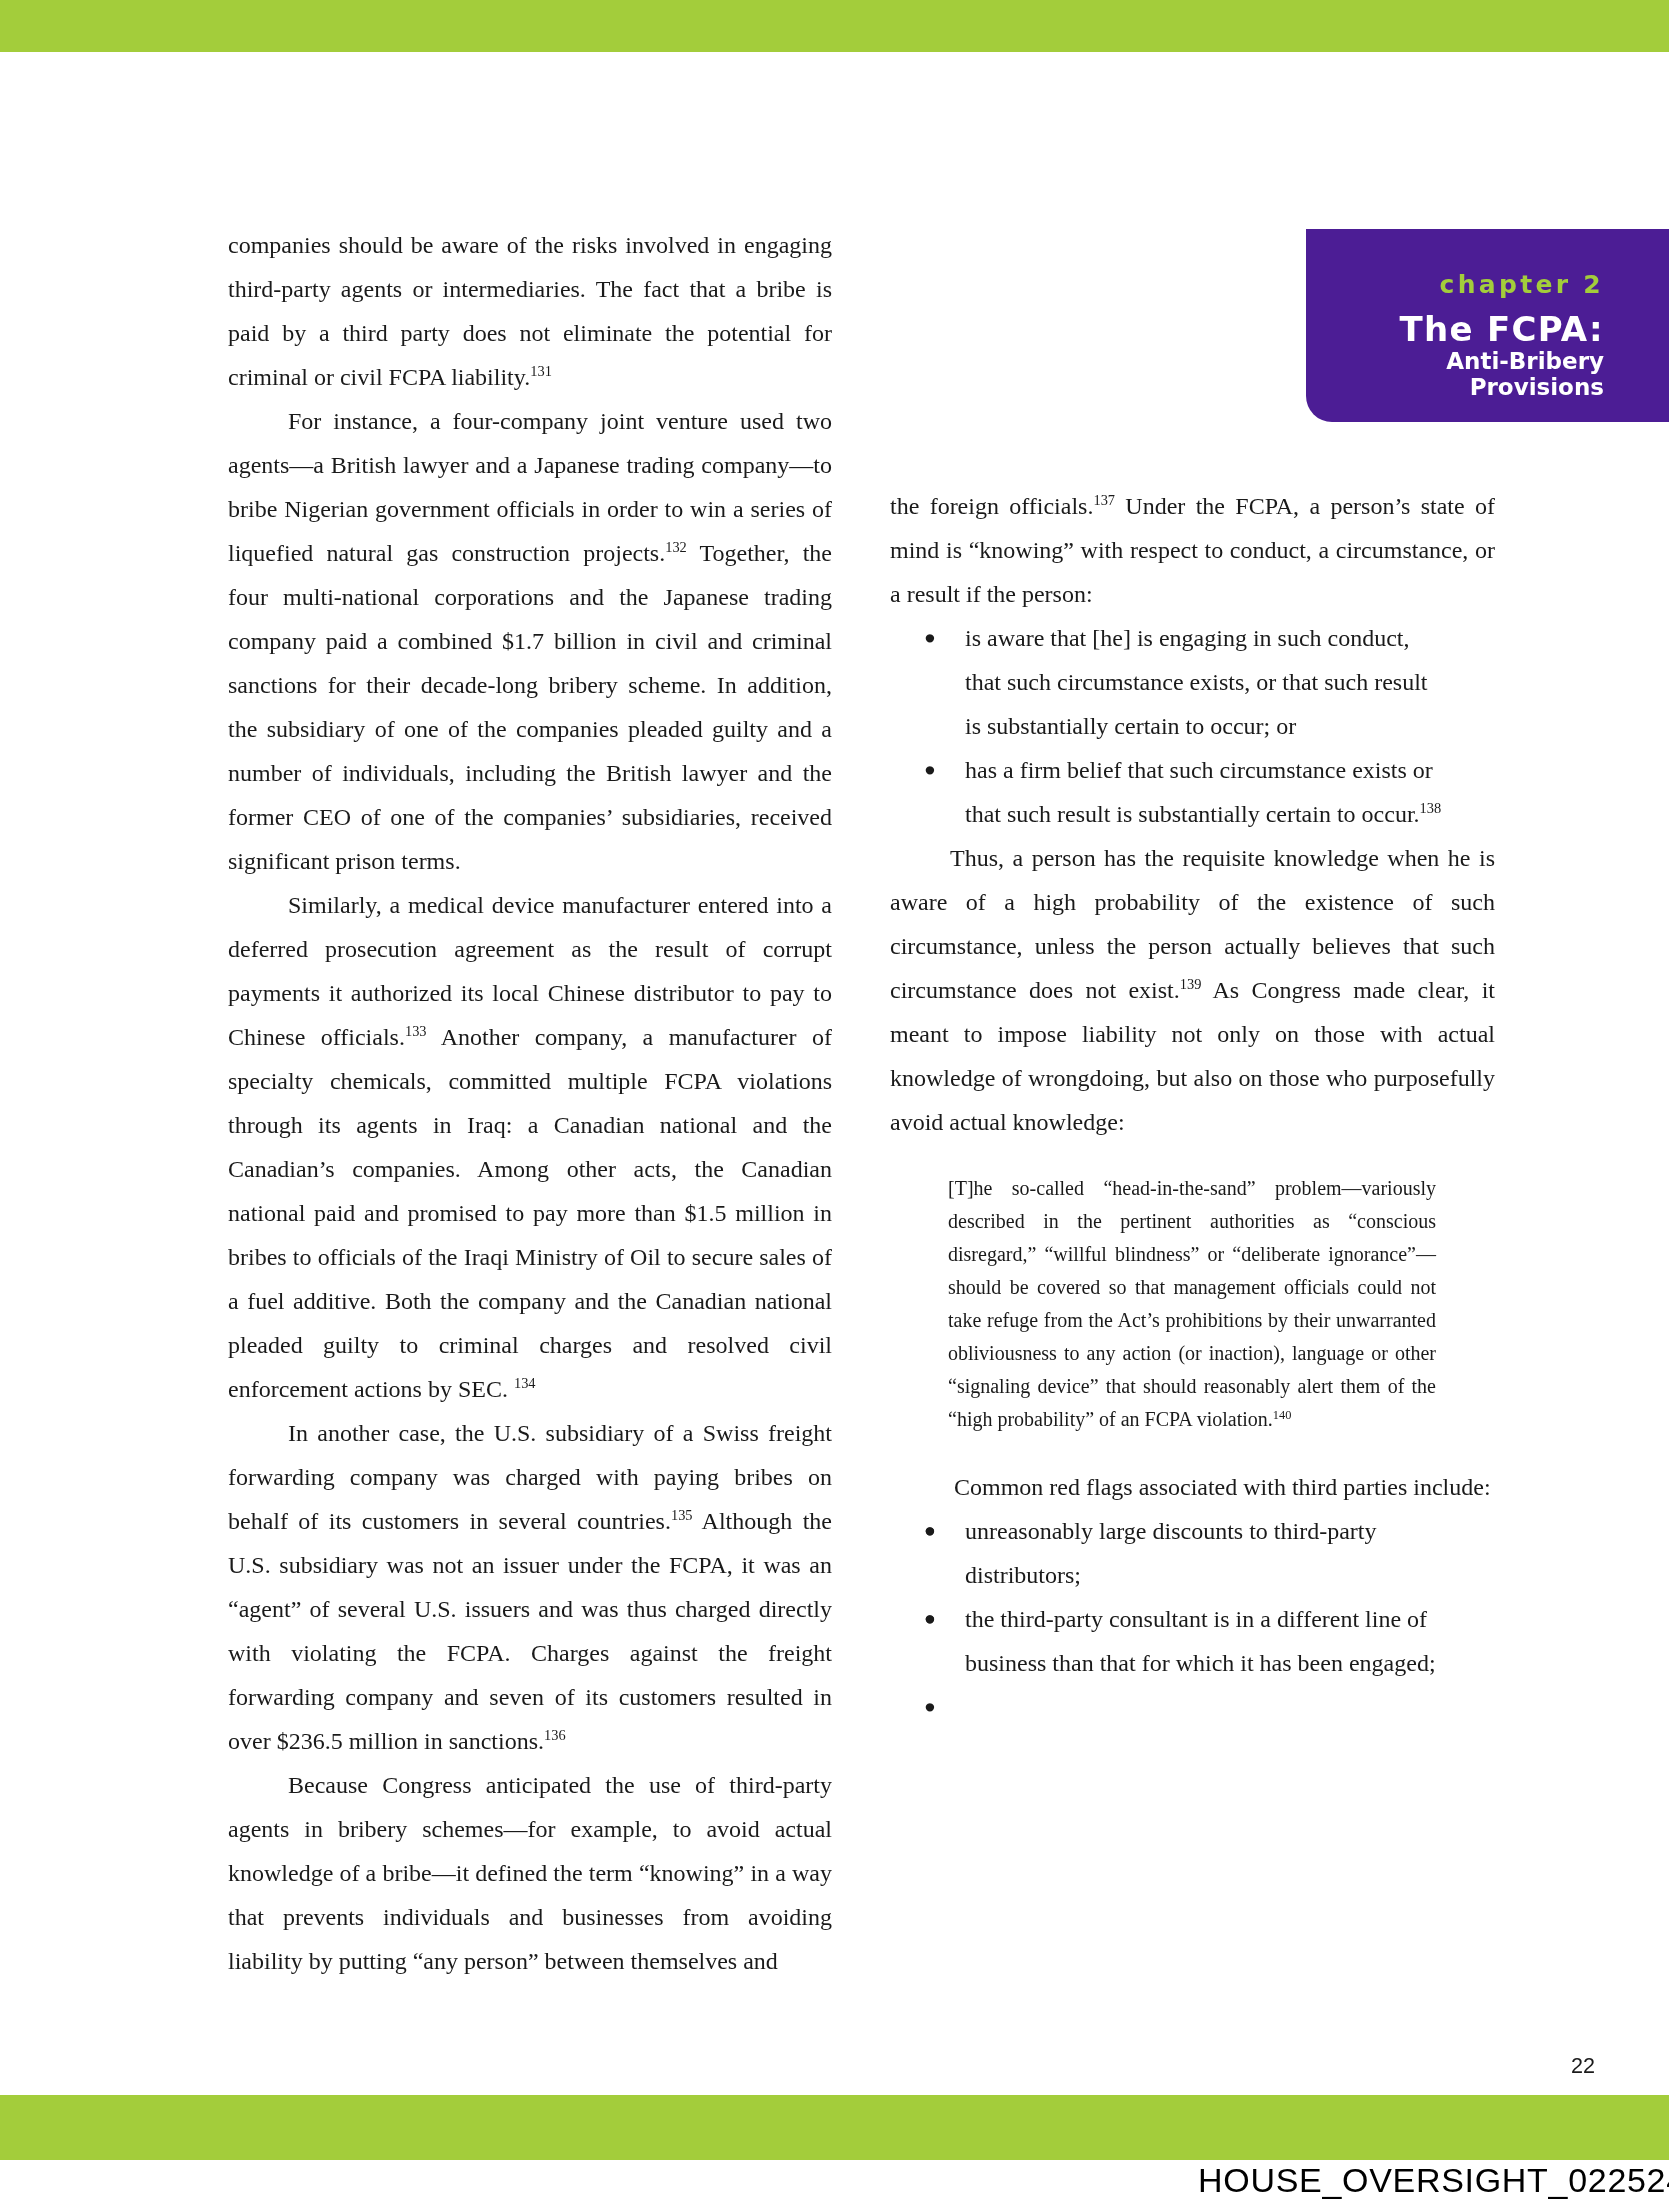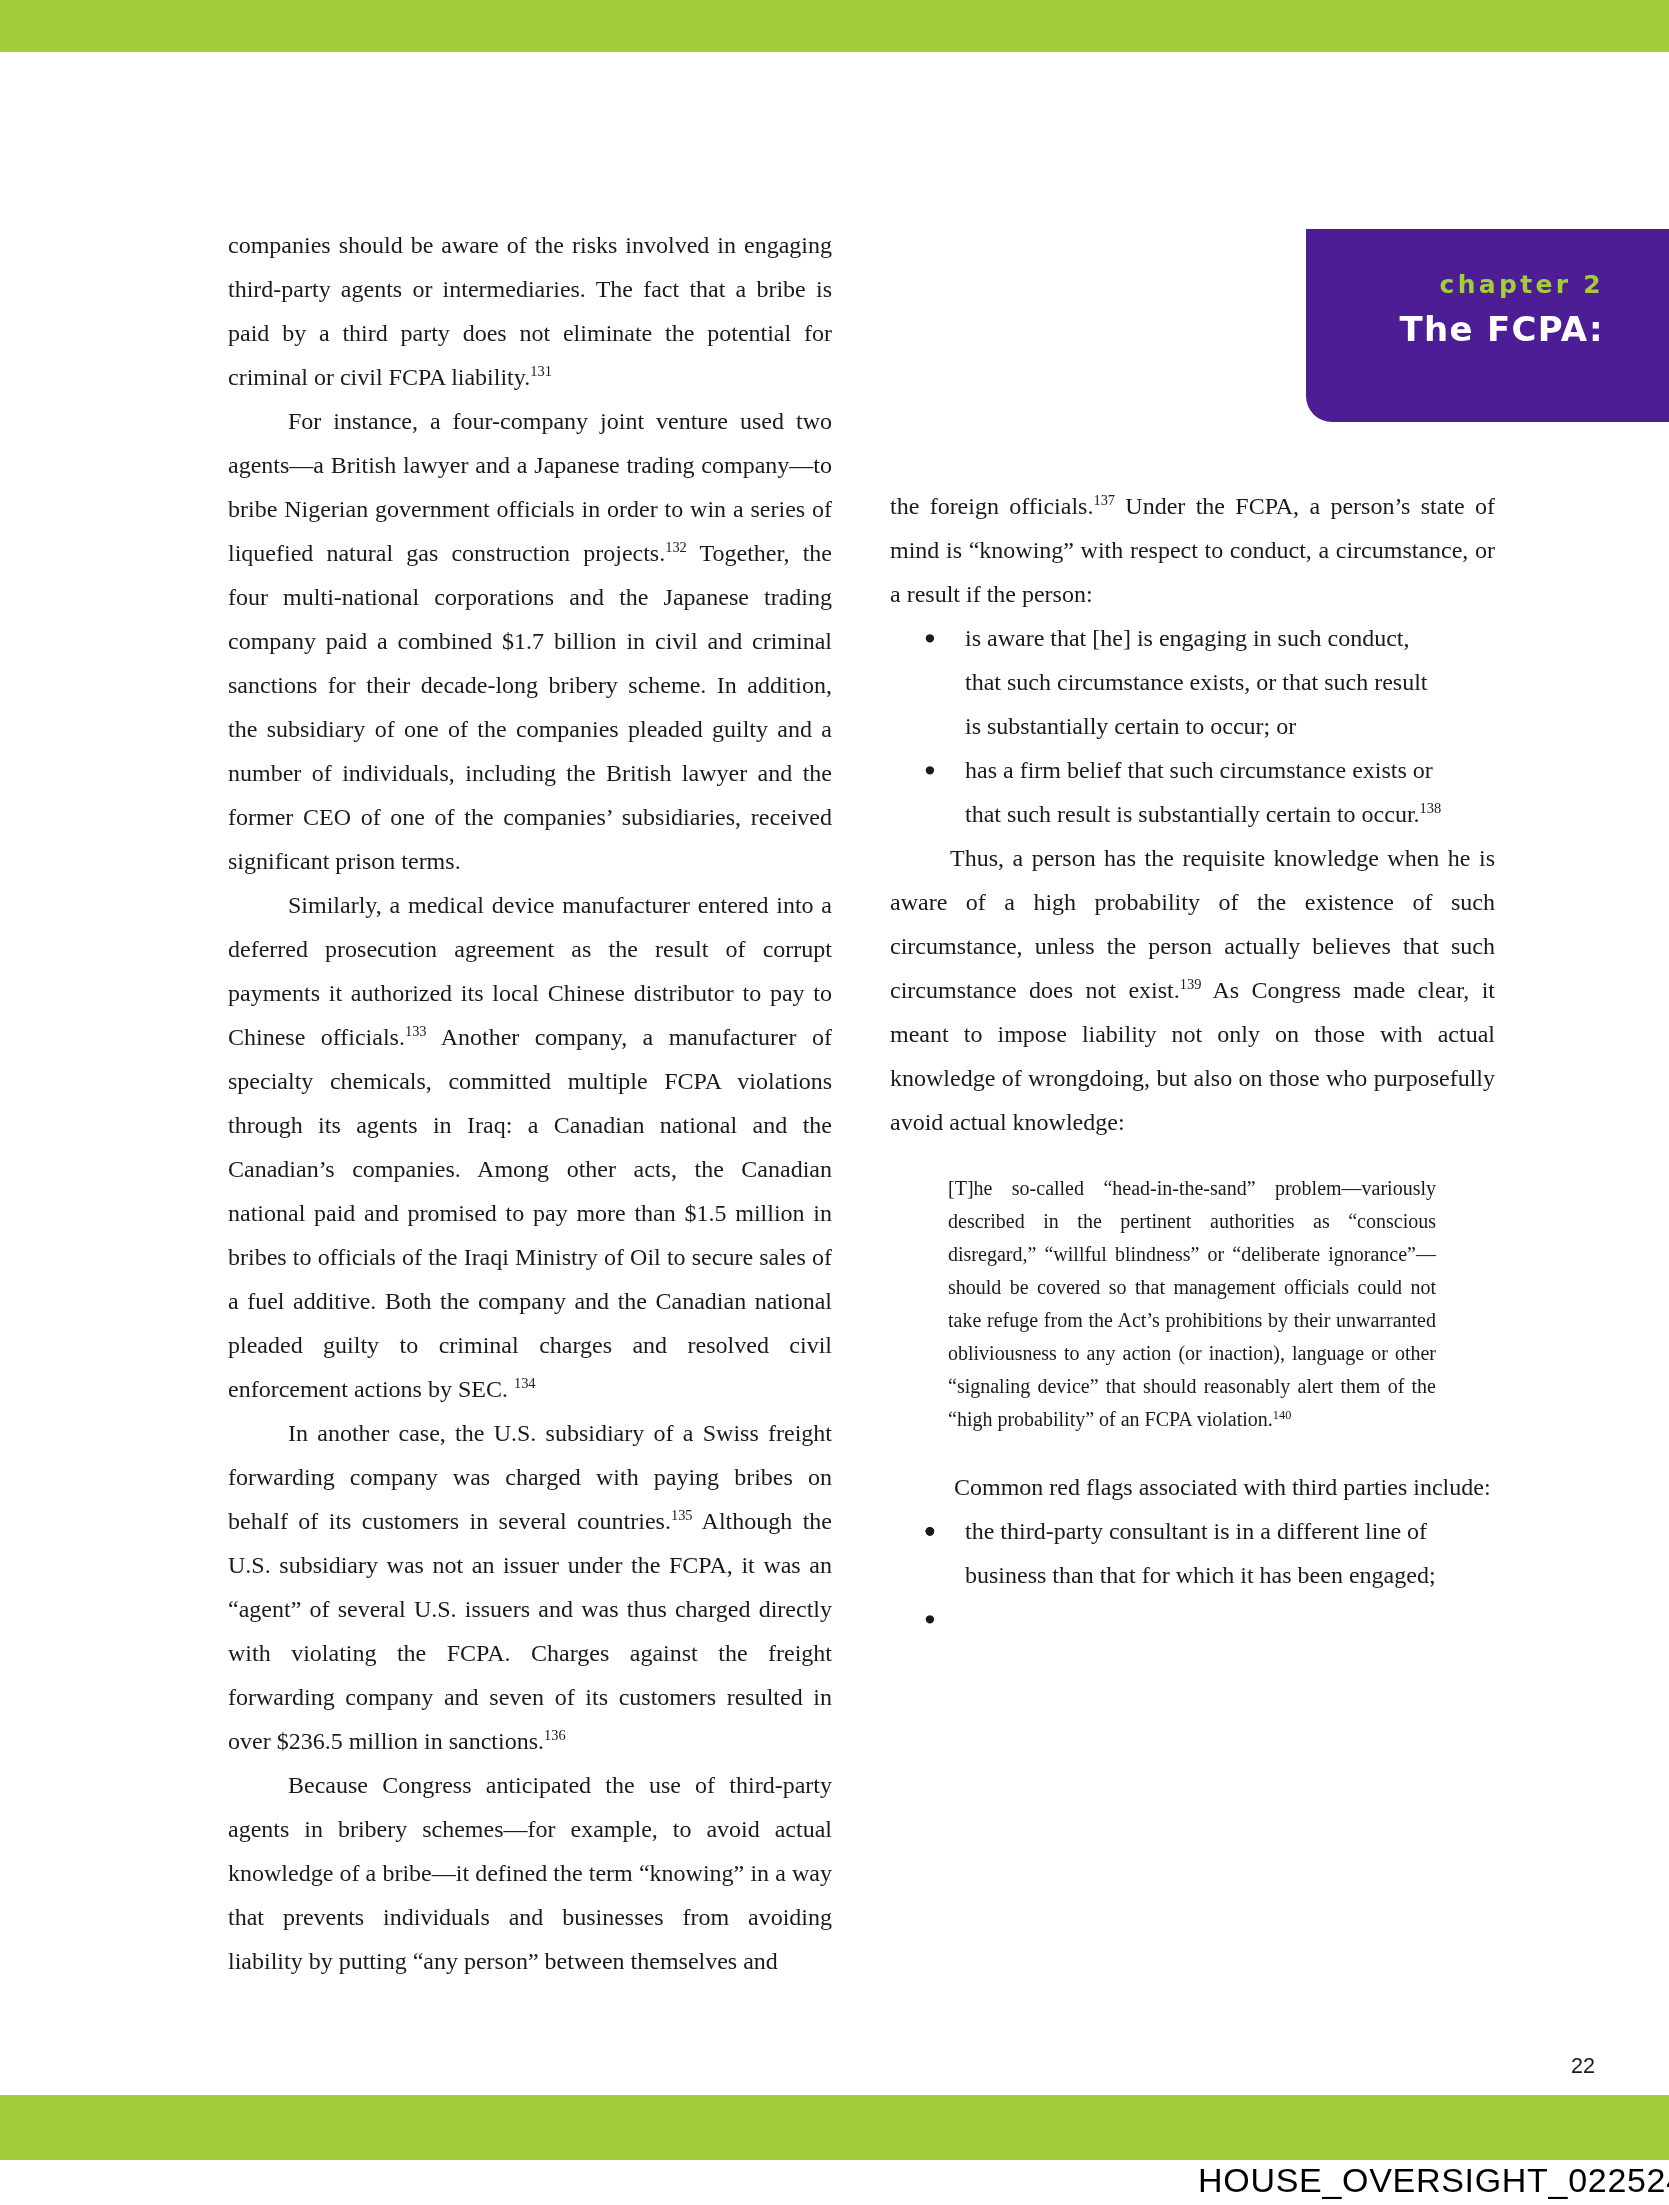--- a/index.html
+++ b/index.html
@@ -51,20 +51,21 @@
     }
   </style>
 </head>
 <body>
 
 <div class="band top"></div>
 
 <div class="chapter-tab">
   <div class="chapter-label">chapter 2</div>
   <div class="chapter-title">The FCPA:</div>
+  <div class="chapter-sub">Anti-Bribery Provisions</div>
 </div>
 
 <div class="col left">
   <p><span>companies should be aware of the risks involved in engaging third-party agents or intermediaries. The fact that a bribe is paid by a third party does not eliminate the potential for criminal or civil FCPA liability.</span><sup>131</sup></p>
   <p class="indent"><span>For instance, a four-company joint venture used two agents—a British lawyer and a Japanese trading company—to bribe Nigerian government officials in order to win a series of liquefied natural gas construction projects.</span><sup>132</sup><span> Together, the four multi-national corporations and the Japanese trading company paid a combined $1.7 billion in civil and criminal sanctions for their decade-long bribery scheme. In addition, the subsidiary of one of the companies pleaded guilty and a number of individuals, including the British lawyer and the former CEO of one of the companies’ subsidiaries, received significant prison terms.</span></p>
   <p class="indent"><span>Similarly, a medical device manufacturer entered into a deferred prosecution agreement as the result of corrupt payments it authorized its local Chinese distributor to pay to Chinese officials.</span><sup>133</sup><span> Another company, a manufacturer of specialty chemicals, committed multiple FCPA violations through its agents in Iraq: a Canadian national and the Canadian’s companies. Among other acts, the Canadian national paid and promised to pay more than $1.5 million in bribes to officials of the Iraqi Ministry of Oil to secure sales of a fuel additive. Both the company and the Canadian national pleaded guilty to criminal charges and resolved civil enforcement actions by SEC. </span><sup>134</sup></p>
   <p class="indent"><span>In another case, the U.S. subsidiary of a Swiss freight forwarding company was charged with paying bribes on behalf of its customers in several countries.</span><sup>135</sup><span> Although the U.S. subsidiary was not an issuer under the FCPA, it was an “agent” of several U.S. issuers and was thus charged directly with violating the FCPA. Charges against the freight forwarding company and seven of its customers resulted in over $236.5 million in sanctions.</span><sup>136</sup></p>
   <p class="indent"><span>Because Congress anticipated the use of third-party agents in bribery schemes—for example, to avoid actual knowledge of a bribe—it defined the term “knowing” in a way that prevents individuals and businesses from avoiding liability by putting “any person” between themselves and</span></p>
 </div>
 
@@ -76,21 +77,21 @@
     <li><span class="dot">●</span><span>has a firm belief that such circumstance exists or that such result is substantially certain to occur.</span><sup>138</sup></li>
   </ul>
 
   <p class="indent"><span>Thus, a person has the requisite knowledge when he is aware of a high probability of the existence of such circumstance, unless the person actually believes that such circumstance does not exist.</span><sup>139</sup><span> As Congress made clear, it meant to impose liability not only on those with actual knowledge of wrongdoing, but also on those who purposefully avoid actual knowledge:</span></p>
 
   <div class="blockquote"><span>[T]he so-called “head-in-the-sand” problem—variously described in the pertinent authorities as “conscious disregard,” “willful blindness” or “deliberate ignorance”—should be covered so that management officials could not take refuge from the Act’s prohibitions by their unwarranted obliviousness to any action (or inaction), language or other “signaling device” that should reasonably alert them of the “high probability” of an FCPA violation.</span><sup>140</sup></div>
 
   <p class="redflags-intro">Common red flags associated with third parties include:</p>
   <ul class="bullets">
     <li><span class="dot">●</span></li>
-    <li><span class="dot">●</span></li>
+    <li><span class="dot">●</span><span>unreasonably large discounts to third-party distributors;</span></li>
     <li><span class="dot">●</span></li>
     <li><span class="dot">●</span><span>the third-party consultant is in a different line of business than that for which it has been engaged;</span></li>
     <li><span class="dot">●</span></li>
   </ul>
 </div>
 
 <div class="page-number">22</div>
 <div class="band bottom"></div>
 <div class="bates">HOUSE_OVERSIGHT_022524</div>
 

